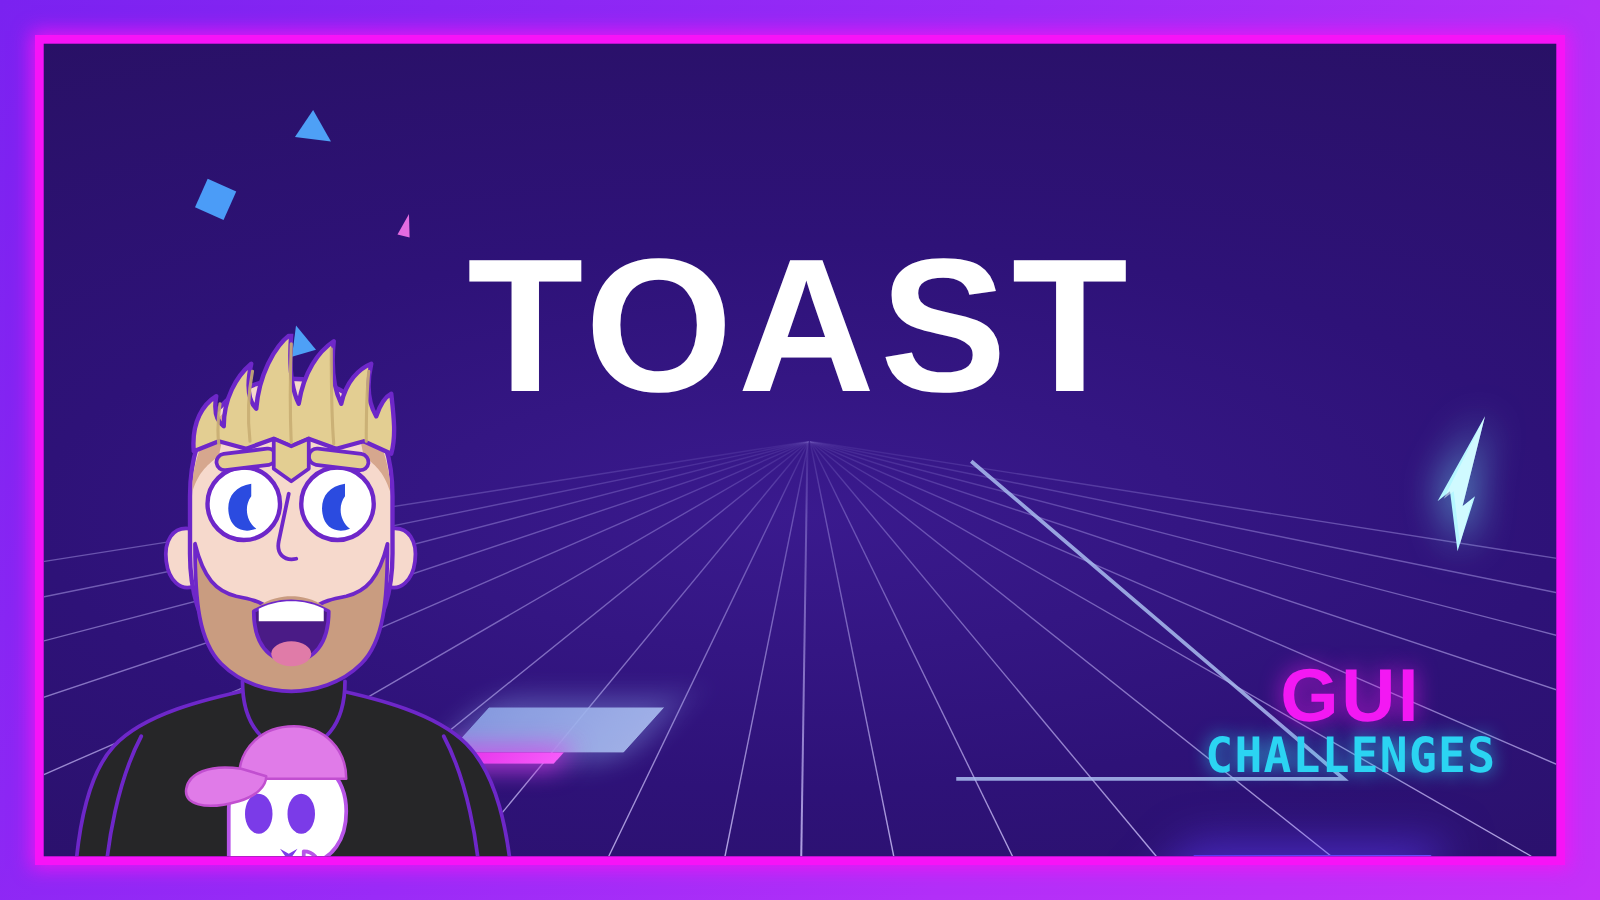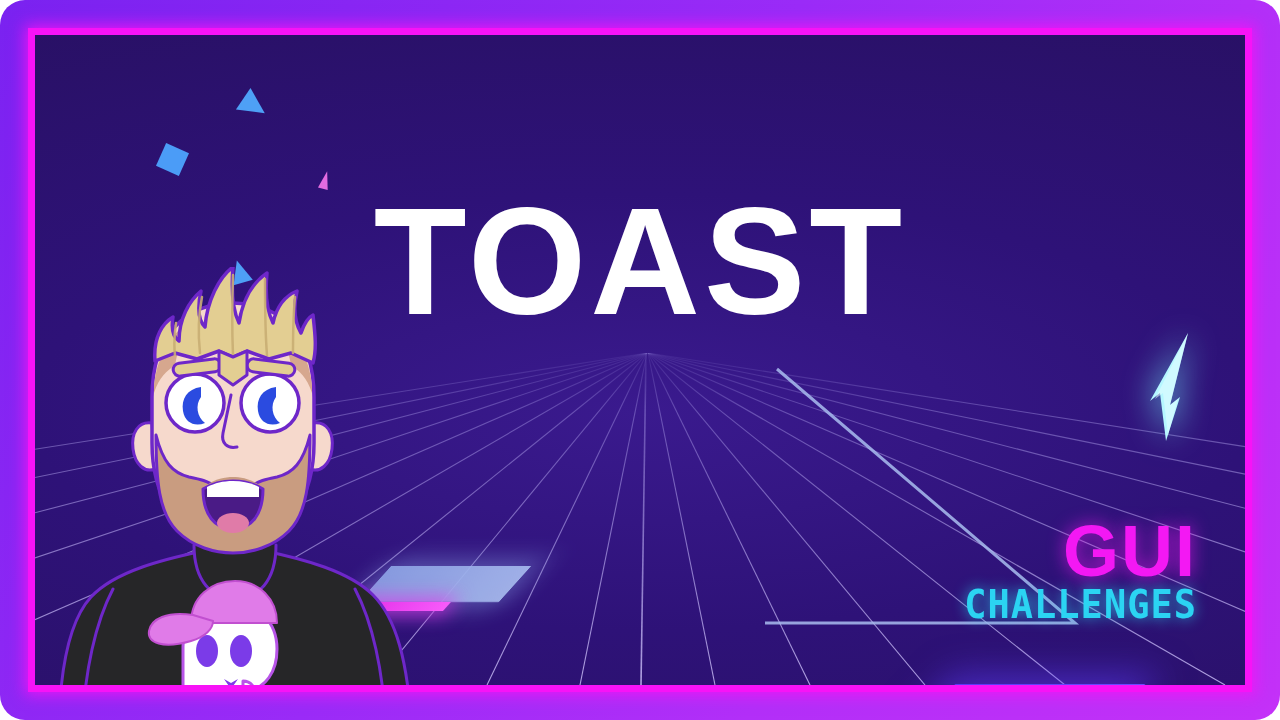--- a/index.html
+++ b/index.html
@@ -3,21 +3,20 @@
 <meta charset="utf-8">
 <style>
   * { margin:0; padding:0; box-sizing:border-box; }
   html,body{
     width:1280px; height:720px; overflow:hidden;
     font-family:"Liberation Sans", sans-serif;
   }
   #stage{
     position:relative; width:1280px; height:720px;
     background:linear-gradient(125deg,#7A22F0 0%,#9A2BF7 45%,#B22FF8 70%,#C431F8 100%);
-    border-radius:25px;
   }
   
   #frame{
     position:absolute; left:28px; top:28px; width:1224px; height:664px;
     border:7px solid #F713F7;
     box-shadow:0 0 14px 3px rgba(247,19,247,.85), inset 0 0 6px rgba(247,19,247,.5);
     overflow:hidden;
     background:#2A1070;
   }
   #inner{
@@ -56,24 +55,23 @@
   #title{
     position:absolute; left:0; right:0; top:150px;
     text-align:center; color:#FFFFFF;
     font-size:152px; font-weight:700; letter-spacing:4px; line-height:1;
     font-family:"Liberation Sans", sans-serif;
   }
 
   
   #logo{ position:absolute; right:48px; bottom:62px; text-align:center; }
   #logo-gui{
-    color:#F318F3; font-size:72px; font-weight:700; line-height:.92;
+    color:#F318F3; font-size:60px; font-weight:700; line-height:.92;
     letter-spacing:2px;
     text-shadow:0 0 18px rgba(243,24,243,.75);
-    text-align:right;
   }
   #logo-challenges{
     color:#2BD4F2; font-size:37px; font-weight:700;
     letter-spacing:1px; line-height:1; margin-top:2px;
     font-family:"DejaVu Sans Mono", monospace;
     text-shadow:0 0 14px rgba(43,212,242,.8);
     transform:scaleY(1.05);
   }
 
   

